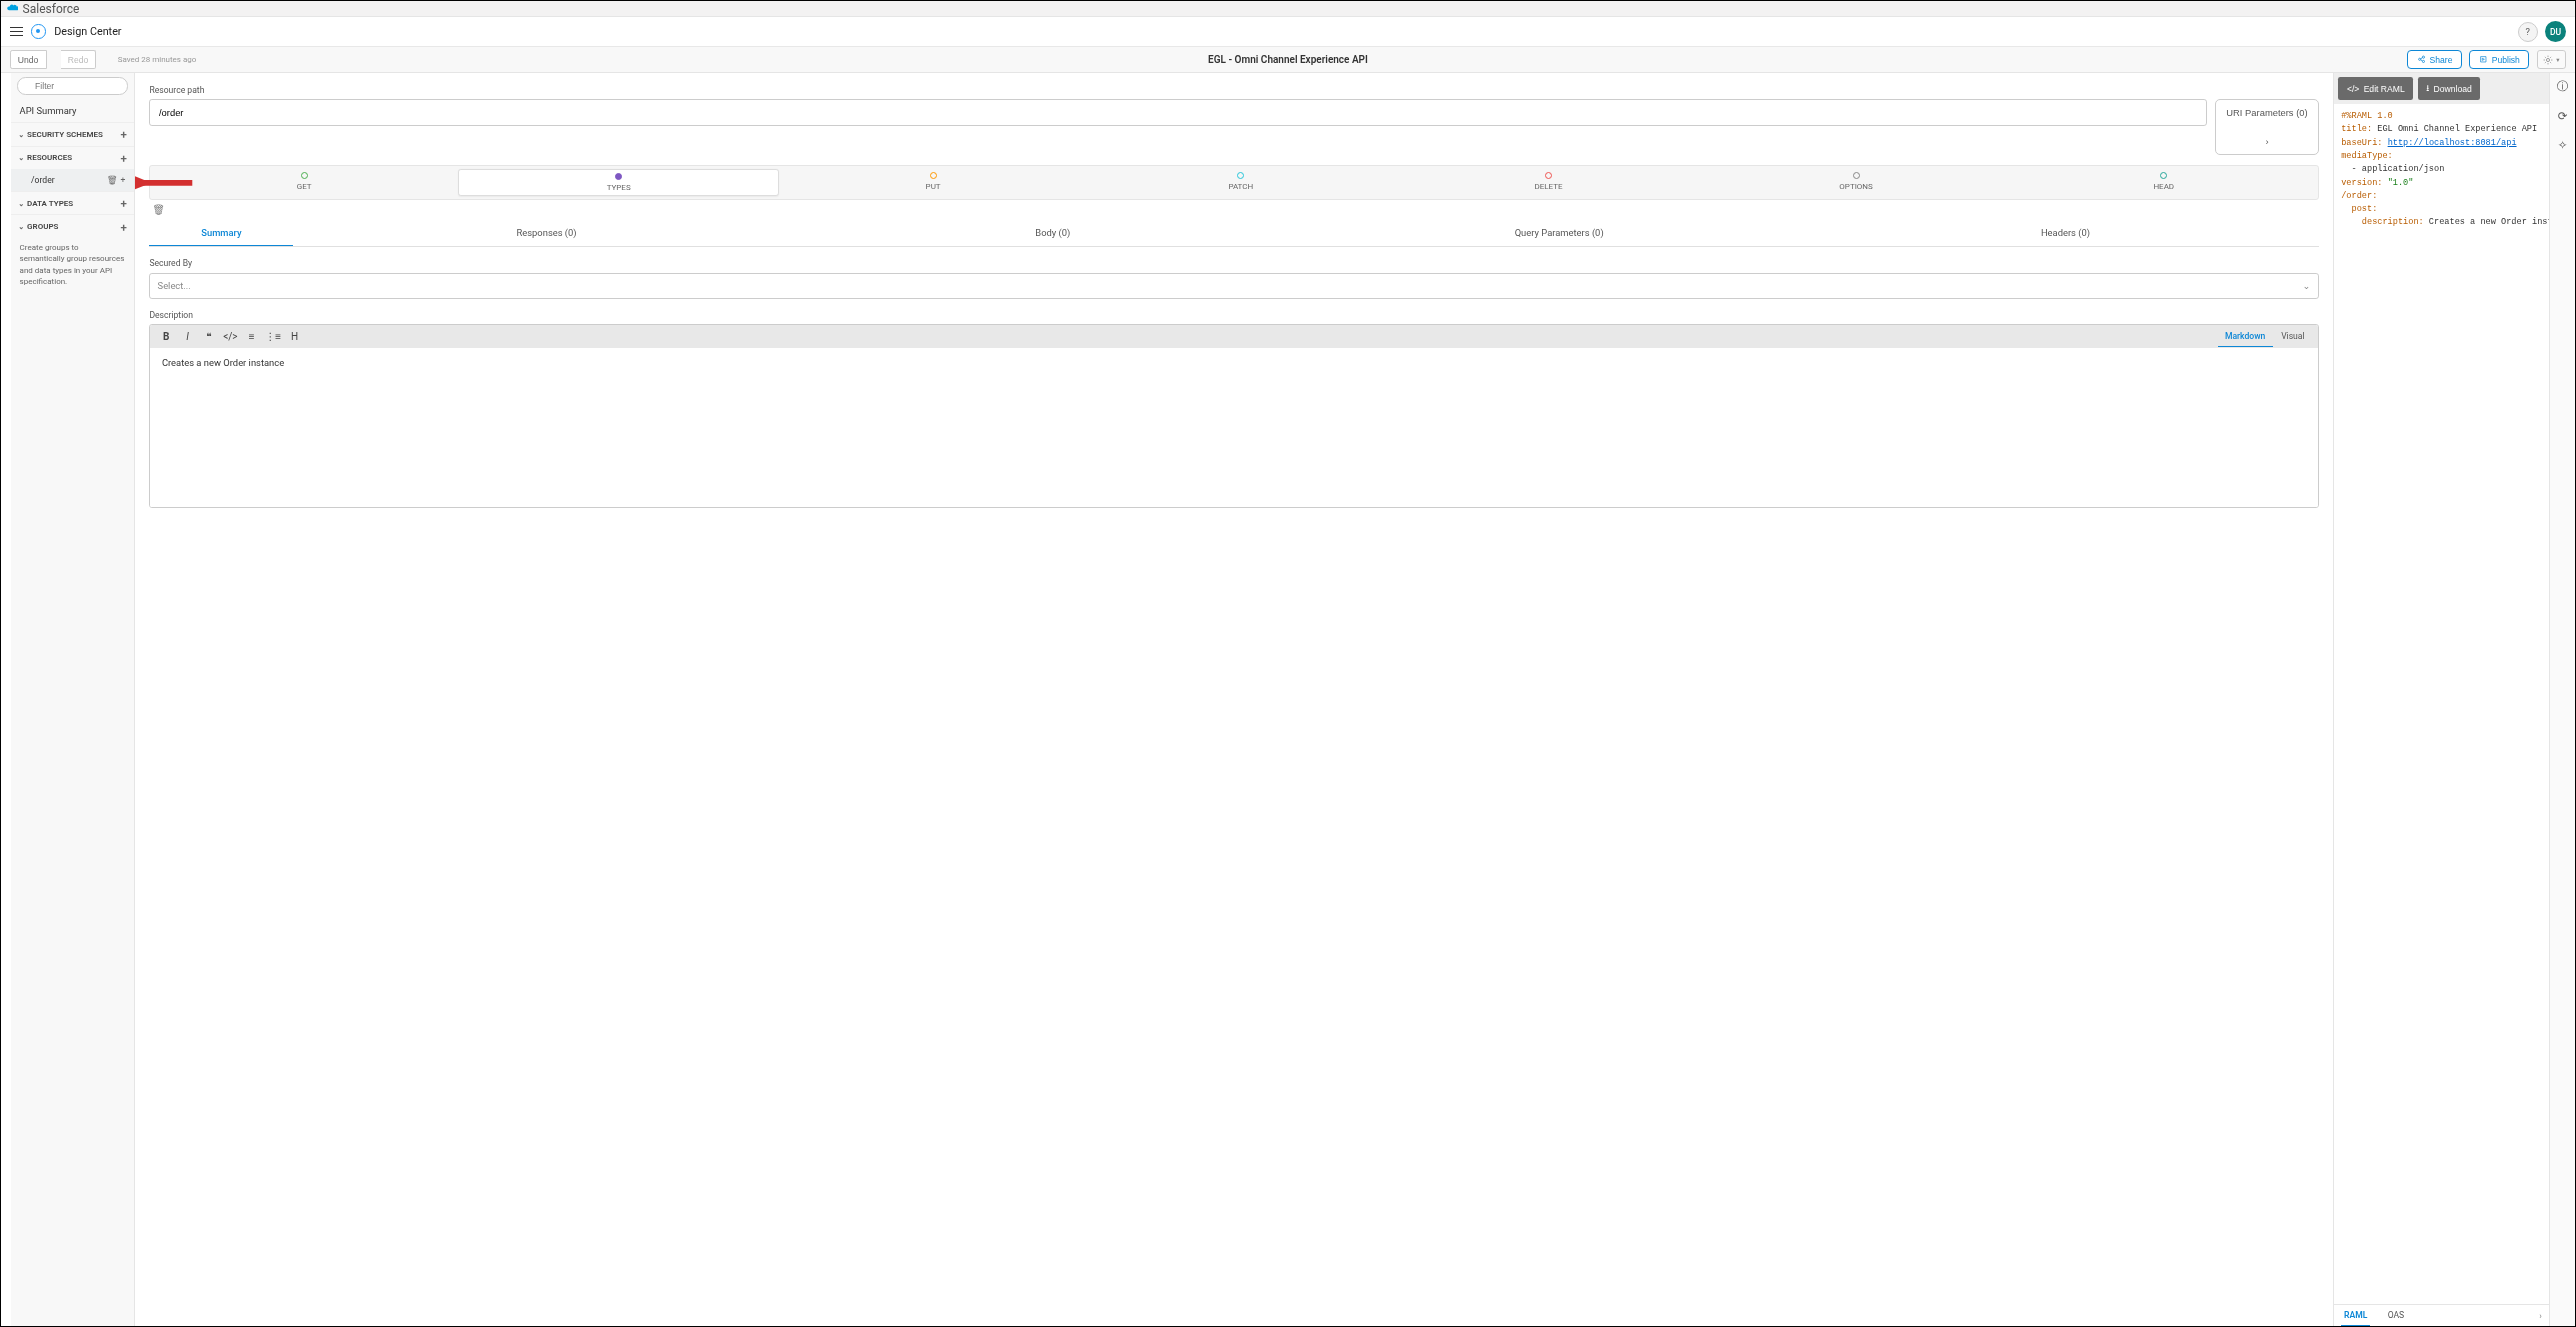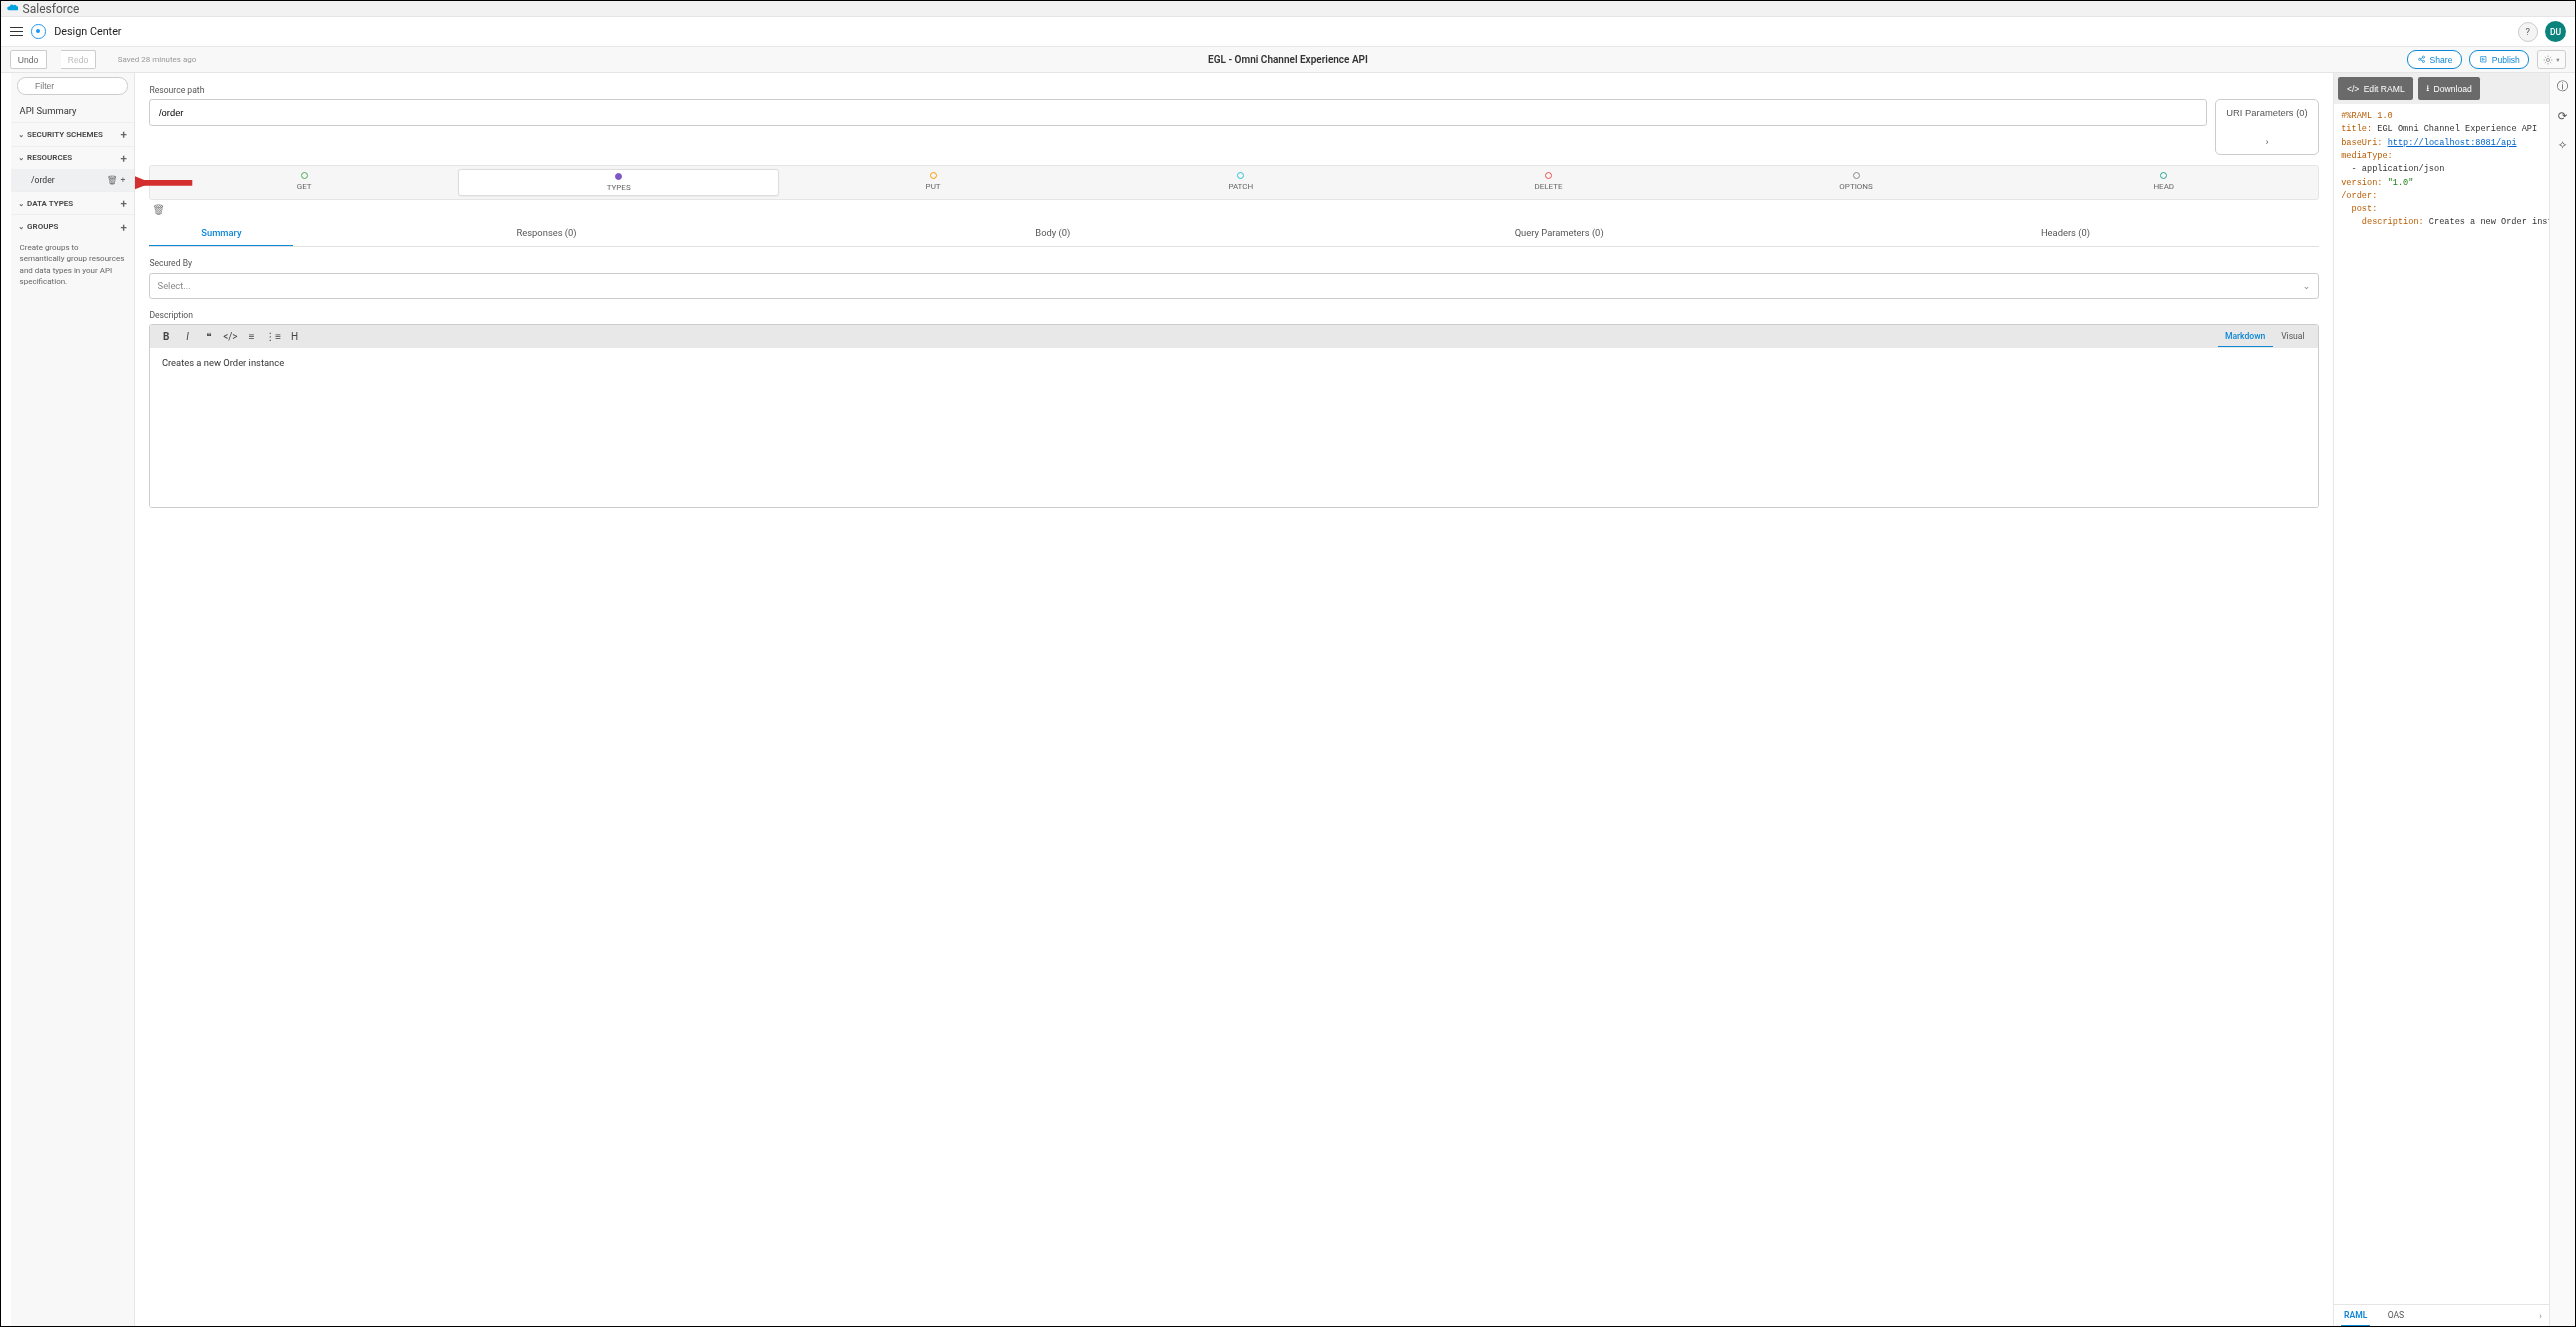--- a/index.html
+++ b/index.html
@@ -24,21 +24,21 @@
 
   
   .toolbar { height: 26px; background: #f8f8f8; border-bottom: 0.7px solid #e5e5e5; display: flex; align-items: center; padding: 0 8.6px;}
   .tb-btn { border: 0.7px solid #ccc; background:#fff; padding: 3.6px 7.2px; font-size:8.6px; color:#666; border-radius:2.2px; cursor:pointer;}
   .tb-btn.disabled { color:#bbb; }
   .tb-btn + .tb-btn { border-left: none; border-radius: 0 2.2px 2.2px 0; }
   .tb-btn:first-of-type { border-radius: 2.2px 0 0 2.2px; }
   .saved { font-size: 8px; color:#999; margin-left: 7.2px; }
   .api-title { position:absolute; left:50%; transform:translateX(-50%); font-weight:600; font-size:10px; color:#333;}
   .tb-right { margin-left:auto; display:flex; gap:7.2px; align-items:center;}
-  .outline-btn { border:0.7px solid #0d87d6; color:#0d87d6; background:#fff; padding:3.6px 8.6px; border-radius:9px; display:flex; align-items:center; gap:4.3px; font-size:8.6px; cursor:pointer;}
+  .outline-btn { border:0.7px solid #0d87d6; color:#0d87d6; background:#fff; padding:3.6px 8.6px; border-radius:4px; display:flex; align-items:center; gap:4.3px; font-size:8.6px; cursor:pointer;}
   .gear-btn { border:0.7px solid #ccc; background:#fafafa; padding:3.6px 5.8px; border-radius:2.9px; color:#888; display:flex; align-items:center; gap:2.9px; cursor:pointer;}
 
   
   .main { flex:1; display:flex; min-height:0;padding-left:10px; }
 
   
   .sidebar { width: 124px; background:#f8f8f8; border-right:0.7px solid #e5e5e5; display:flex; flex-direction:column;}
   .filter-wrap { padding:4.3px 5.8px; }
   .filter-input { width:100%; border:0.7px solid #ccc; border-radius:8.6px; padding:2.9px 5.8px 2.9px 17.3px; font-size:8.6px; background:#fff; position:relative;}
   .filter-box { position:relative; }

